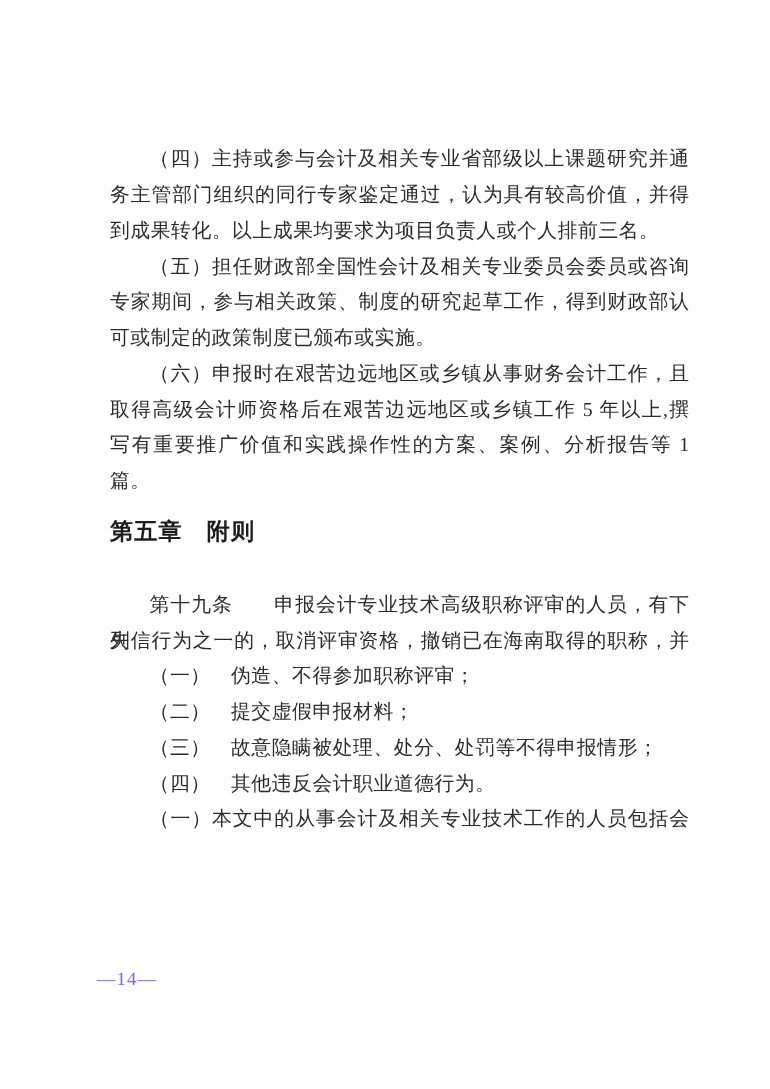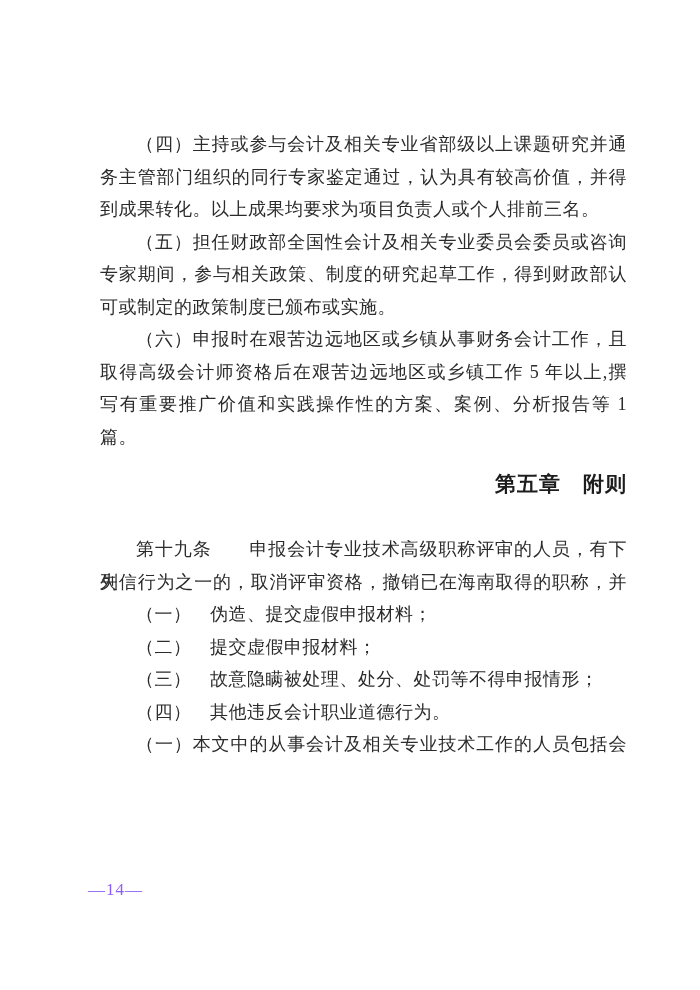--- a/index.html
+++ b/index.html
@@ -37,21 +37,21 @@
     text-indent: 2em;
   }
   .line.fill {
     text-align-last: justify;
   }
   .chapter {
     font-family: "Liberation Sans", "DejaVu Sans", sans-serif;
     font-weight: 700;
     font-size: 21px;
     line-height: 32.5px;
-    text-align: right;
+    text-align: left;
     letter-spacing: 1px;
     margin-top: 47px;
     margin-bottom: 33px;
     color: #1d1d1d;
   }
   .pageno {
     position: absolute;
     left: 88px;
     top: 880px;
     font-size: 17px;
@@ -79,21 +79,21 @@
         <div class="line indent fill">（六）申报时在艰苦边远地区或乡镇从事财务会计工作，且</div>
         <div class="line fill">取得高级会计师资格后在艰苦边远地区或乡镇工作 5 年以上,撰</div>
         <div class="line">写有重要推广价值和实践操作性的方案、案例、分析报告等 1 篇。</div>
       </div>
       <div class="chapter">第五章　附则</div>
       <div class="para">
         <div class="line indent fill">第十九条　　申报会计专业技术高级职称评审的人员，有下列</div>
         <div class="line fill">失信行为之一的，取消评审资格，撤销已在海南取得的职称，并</div>
       </div>
       <div class="para">
-        <div class="line indent">（一）　伪造、提交虚假申报材料；</div>
+        <div class="line indent">（一）　伪造、不得参加职称评审；</div>
       </div>
       <div class="para">
         <div class="line indent">（二）　提交虚假申报材料；</div>
       </div>
       <div class="para">
         <div class="line indent">（三）　故意隐瞒被处理、处分、处罚等不得申报情形；</div>
       </div>
       <div class="para">
         <div class="line indent">（四）　其他违反会计职业道德行为。</div>
       </div>

